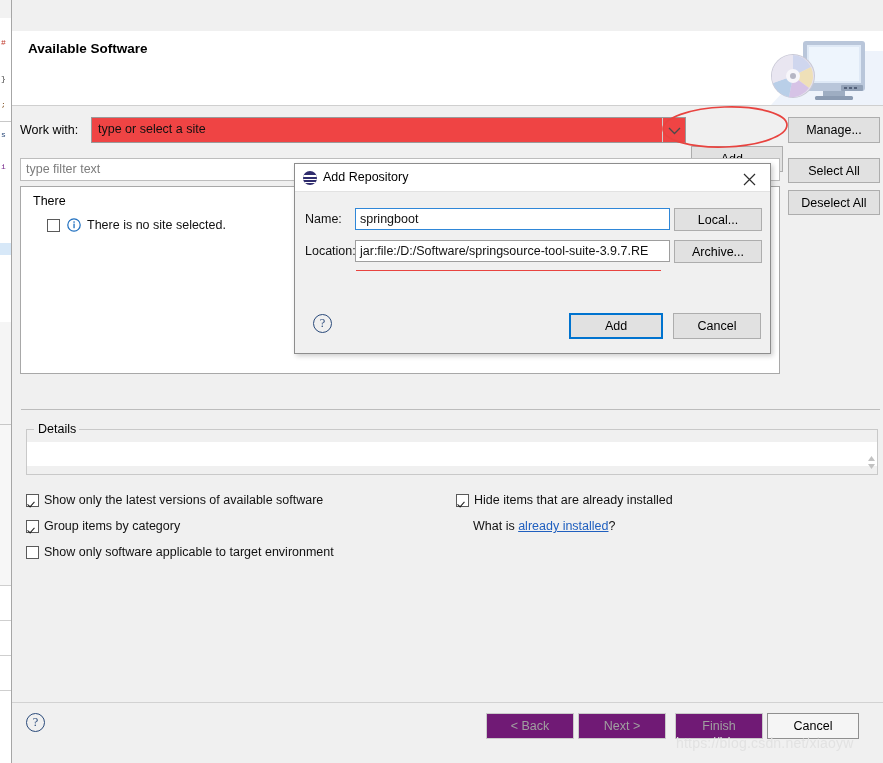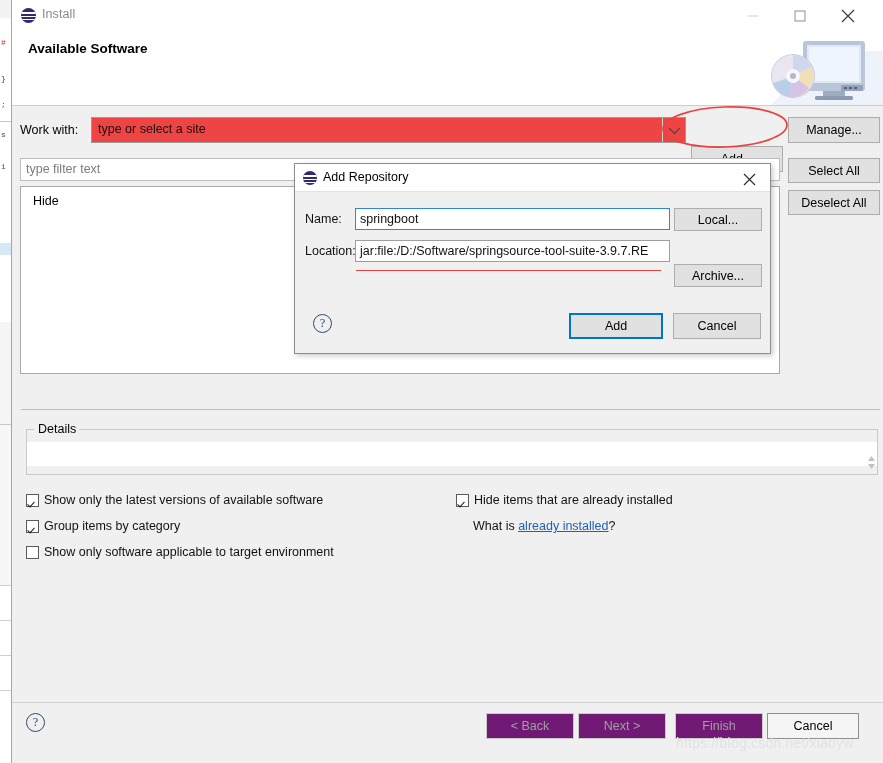--- a/index.html
+++ b/index.html
@@ -458,21 +458,21 @@
     width: 315px;
     border: 1px solid #9e9e9e;
   }
   .redline {
     position: absolute;
     left: 61px; top: 106px;
     width: 305px; height: 1.4px;
     background: #e8433f;
   }
   .btn-local   { left: 379px; top: 44px; width: 88px; height: 23px; }
-  .btn-archive { left: 379px; top: 76px; width: 88px; height: 23px; margin-top: 24px; }
+  .btn-archive { left: 379px; top: 76px; width: 88px; height: 23px; }
   .help-dialog { left: 18px; top: 150px; }
   .btn-dlg-add {
     left: 274px; top: 149px; width: 94px; height: 26px;
     border: 2px solid #0073cf;
     background: #e1e1e1;
   }
   .btn-dlg-cancel { left: 378px; top: 149px; width: 88px; height: 26px; }
 
   
   .annot-ellipse {
@@ -502,44 +502,20 @@
     <div class="bs-tabline" style="top:424px;"></div>
     <div class="bs-panel" style="top:425px;height:160px;background:#f7f7f7;"></div>
     <div class="bs-panel" style="top:585px;height:34px;background:#ffffff;border-top:1px solid #cfcfcf;"></div>
     <div class="bs-panel" style="top:620px;height:34px;background:#ffffff;border-top:1px solid #cfcfcf;"></div>
     <div class="bs-panel" style="top:655px;height:34px;background:#ffffff;border-top:1px solid #cfcfcf;"></div>
     <div class="bs-panel" style="top:690px;height:73px;background:#ffffff;border-top:1px solid #cfcfcf;"></div>
   </div>
 
   <div class="window">
 
-    <div class="titlebar">
-      <div class="title-icon">
-        <div class="ecl-sphere">
-          <div class="ecl-band ecl-b1"></div>
-          <div class="ecl-band ecl-b2"></div>
-          <div class="ecl-band ecl-b3"></div>
-        </div>
-      </div>
-      <div class="title-text">Install</div>
-
-      <div class="win-btn win-min">
-        <span class="gl gl-min"></span>
-      </div>
-      <div class="win-btn win-max">
-        <span class="gl gl-max"></span>
-      </div>
-      <div class="win-btn win-close">
-        <span class="gl gl-close">
-          <svg width="14" height="14" viewBox="0 0 14 14">
-              <path d="M1 1 L13 13 M13 1 L1 13" stroke="#3a3a3a" stroke-width="1.2" fill="none"></path>
-            </svg>
-        </span>
-      </div>
-    </div>
 
     <div class="header">
       <div class="header-title">Available Software</div>
       <div class="header-art">
         <svg width="160" height="74" viewBox="0 0 160 74">
           <polygon points="48,74 98,20 160,20 160,74" fill="#eef3fb"></polygon>
           <rect x="80" y="10" width="62" height="50" rx="3" fill="#b9c6da"></rect>
           <rect x="84" y="14" width="54" height="38" fill="#dfe9f6"></rect>
           <rect x="86" y="16" width="50" height="34" fill="#eef5fd"></rect>
           <rect x="100" y="60" width="22" height="6" fill="#9eadc2"></rect>
@@ -571,21 +547,32 @@
       </span>
     </div>
     <button class="btn btn-add-site">Add...</button>
     <button class="btn btn-manage">Manage...</button>
 
     <div class="filter">
       <span class="filter-text">type filter text</span>
     </div>
 
     <div class="tree">
-      <div class="tree-head">Hide</div>
+      <div class="tree-head">There</div>
+      <div class="tree-row">
+        <span class="cbx"></span>
+        <span class="info-icon">
+          <svg width="14" height="14" viewBox="0 0 14 14">
+            <circle cx="7" cy="7" r="6.2" fill="#ffffff" stroke="#1f6fbf" stroke-width="1.2"></circle>
+            <rect x="6.4" y="5.6" width="1.3" height="4.6" fill="#1f6fbf"></rect>
+            <rect x="6.4" y="3.3" width="1.3" height="1.5" fill="#1f6fbf"></rect>
+          </svg>
+        </span>
+        <span class="tree-row-label">There is no site selected.</span>
+      </div>
     </div>
 
     <button class="btn btn-select-all">Select All</button>
     <button class="btn btn-deselect-all">Deselect All</button>
 
     <div class="sep"></div>
 
     <div class="group"></div>
     <div class="group-top-l"></div>
     <div class="group-top-r"></div>

